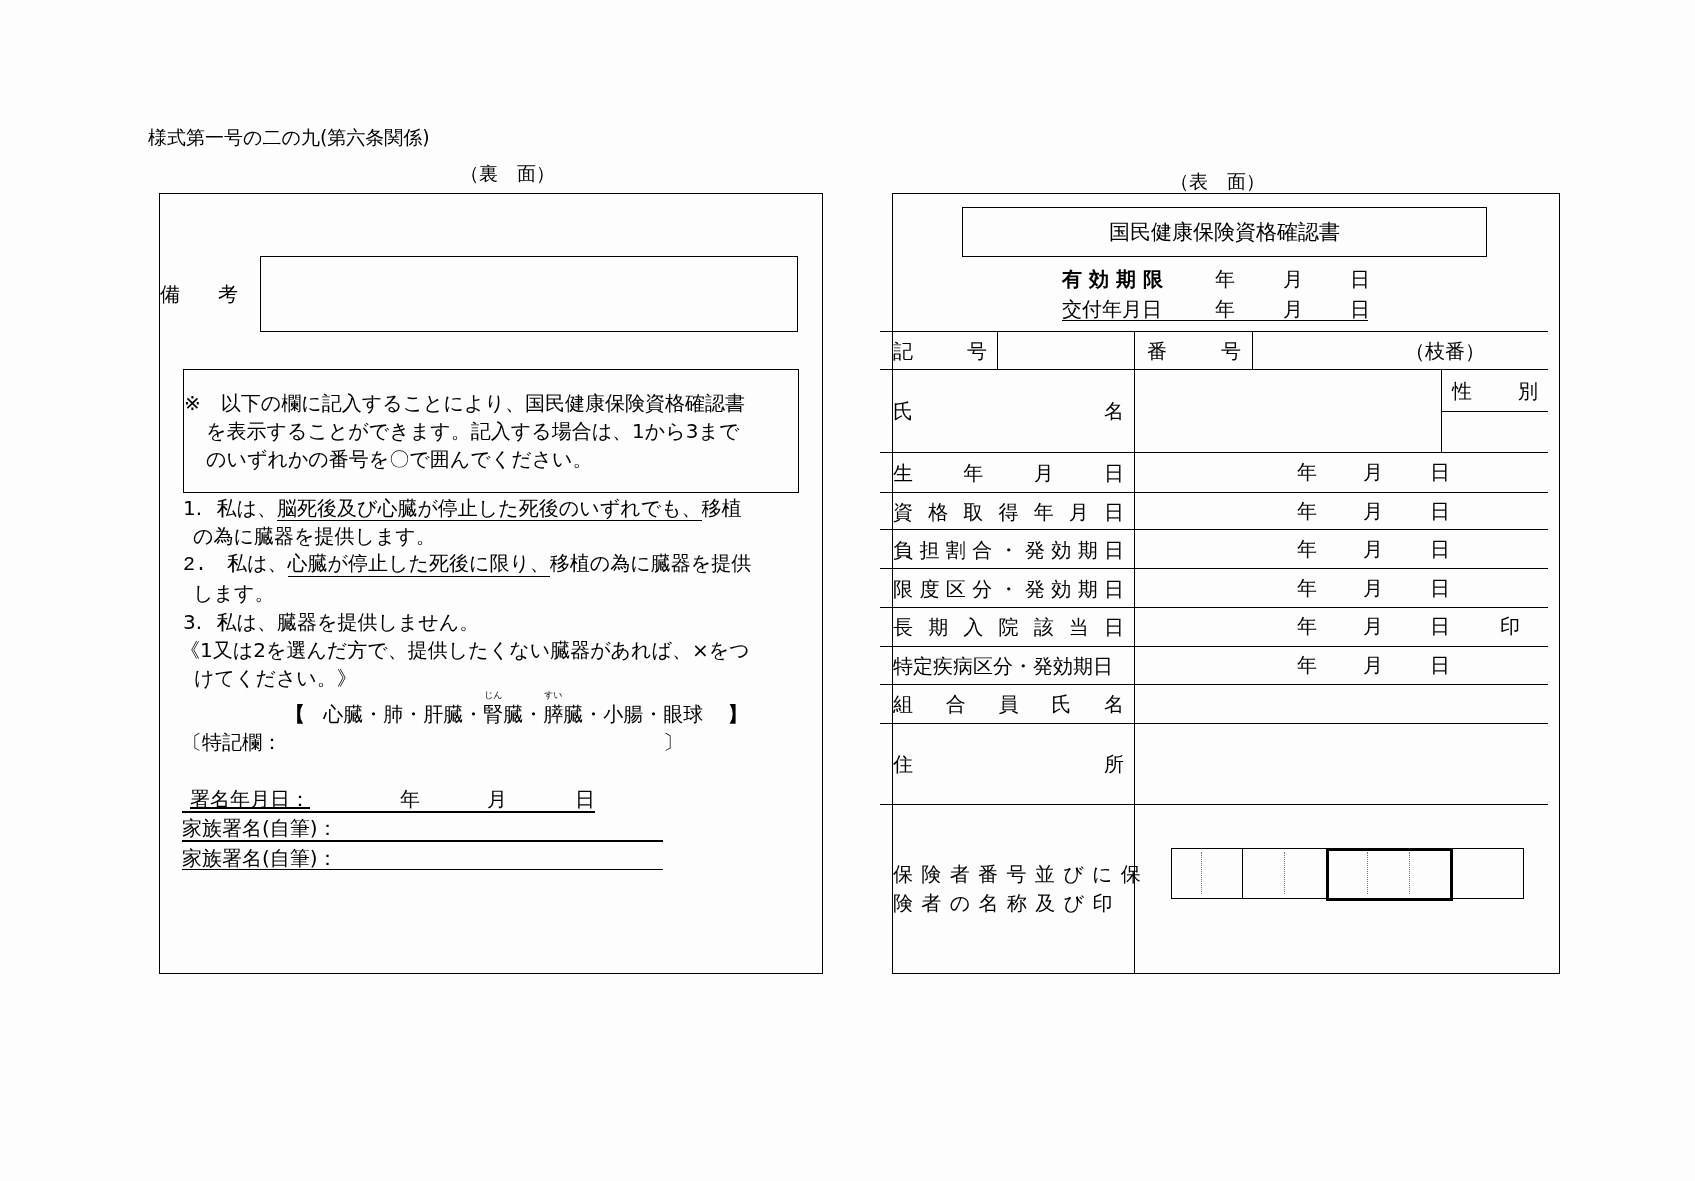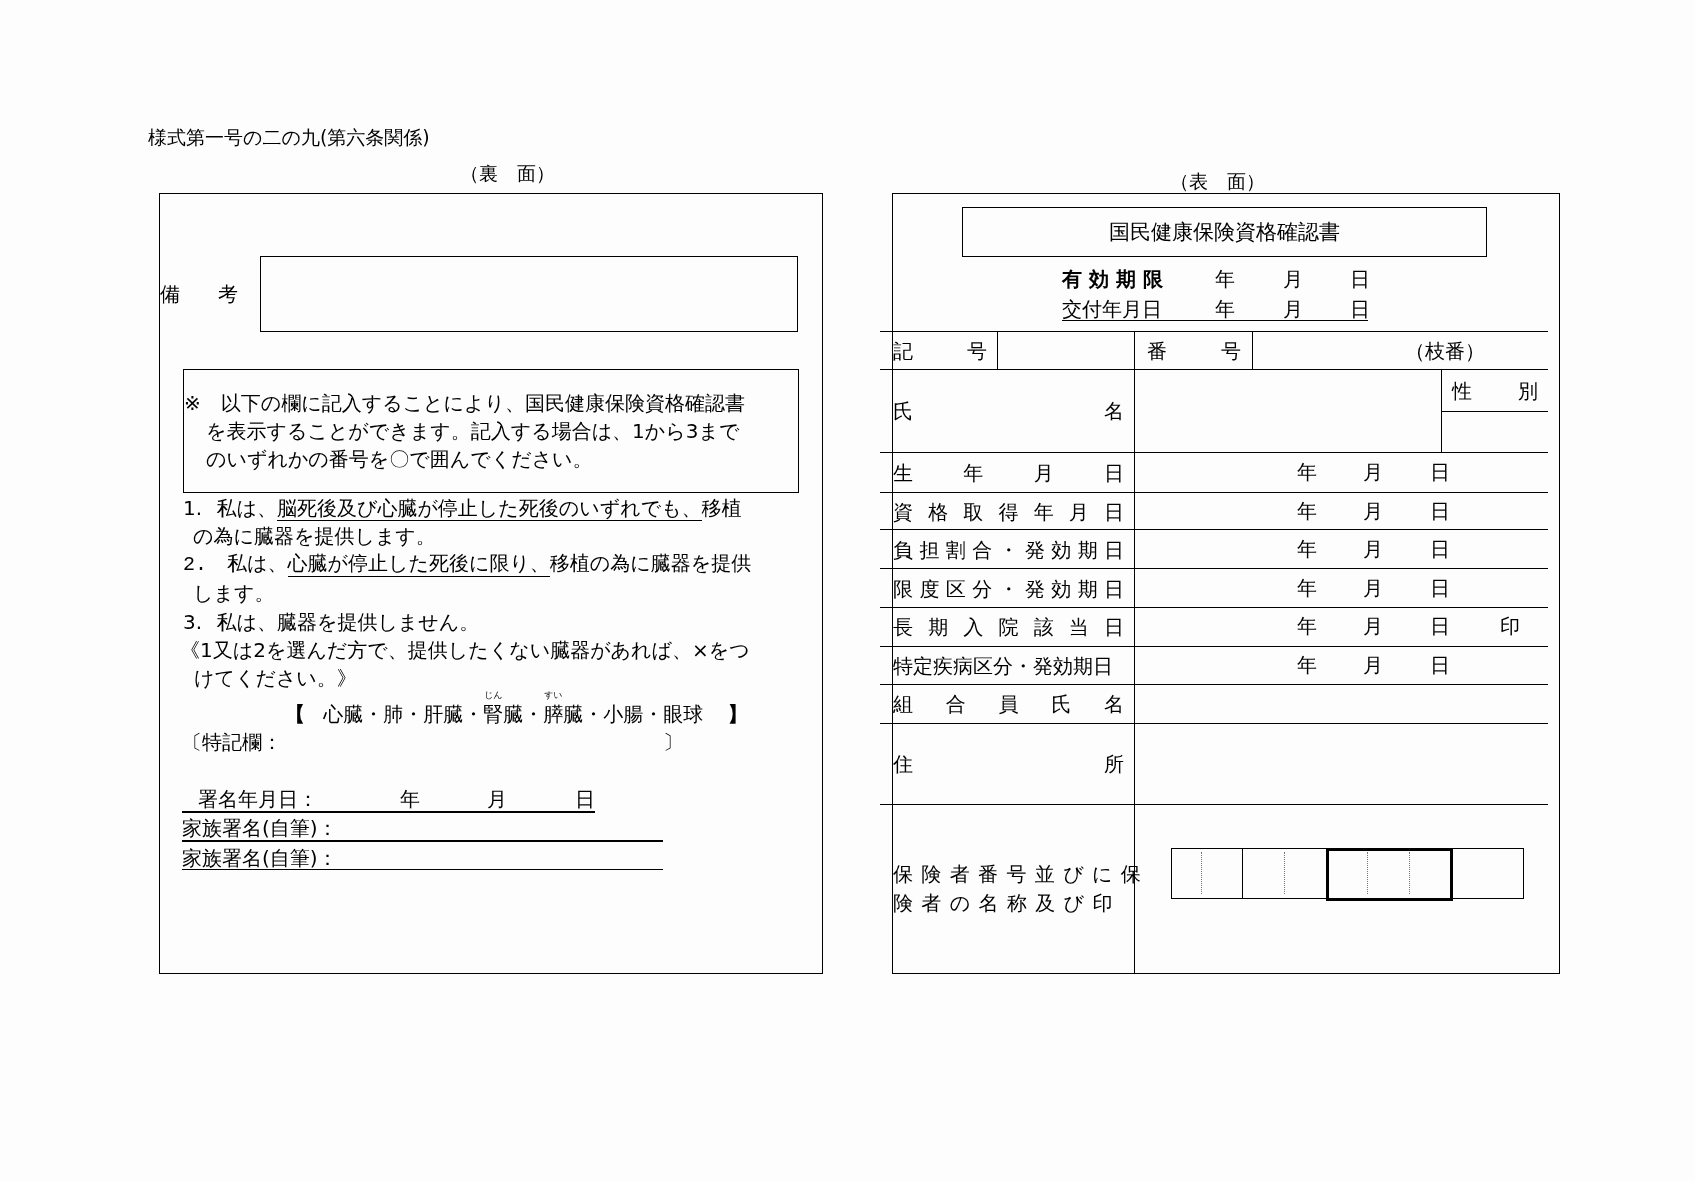--- a/index.html
+++ b/index.html
@@ -65,21 +65,21 @@
   <span style="font-weight:bold;">【</span>
   <span style="margin-left:12px;">心臓</span><span>・</span><span>肺</span><span>・</span><span>肝臓</span><span>・</span><span class="ruby-wrap"><span class="rt">じん</span><span>腎</span></span><span>臓</span><span>・</span><span class="ruby-wrap"><span class="rt">すい</span><span>膵</span></span><span>臓</span><span>・</span><span>小腸</span><span>・</span><span>眼球</span>
   <span style="margin-left:18px; font-weight:bold;">】</span>
 </div>
 
 <div class="abs t20" style="left:182px; top:730px;">〔特記欄：</div>
 <div class="abs" style="left:290px; top:730px; width:370px; height:24px;"></div>
 <div class="abs t20" style="left:663px; top:730px;">〕</div>
 
 <div class="abs t20 ul2" style="left:182px; top:787px; width:413px; height:24px;">
-  <span class="abs" style="left:16px; top:0;">署名年月日：</span>
+  <span class="abs" style="left:8px; top:0;text-decoration:underline;">署名年月日：</span>
   <span class="abs" style="left:218px; top:0;">年</span>
   <span class="abs" style="left:305px; top:0;">月</span>
   <span class="abs" style="left:393px; top:0;">日</span>
 </div>
 <div class="abs t20 ul2" style="left:182px; top:816px; width:481px; height:24px;">
   <span>家族署名(自筆)：</span>
 </div>
 <div class="abs t20 ul" style="left:182px; top:846px; width:481px; height:23px;">
   <span>家族署名(自筆)：</span>
 </div>

